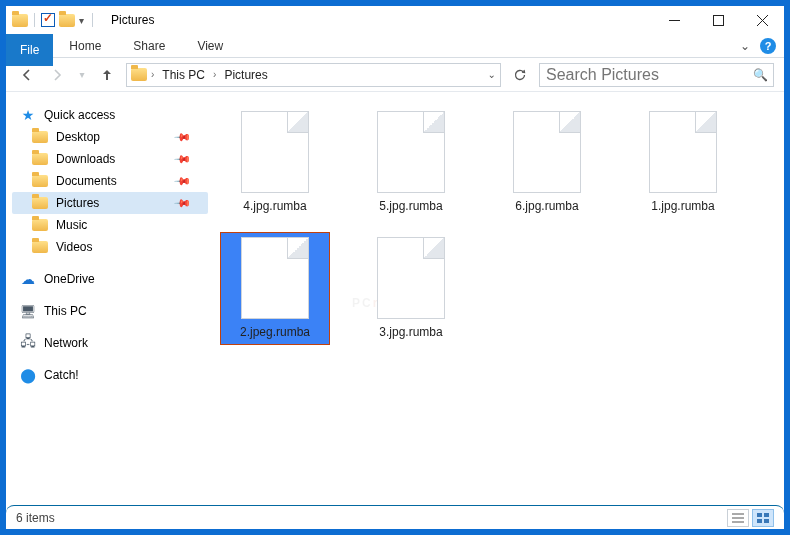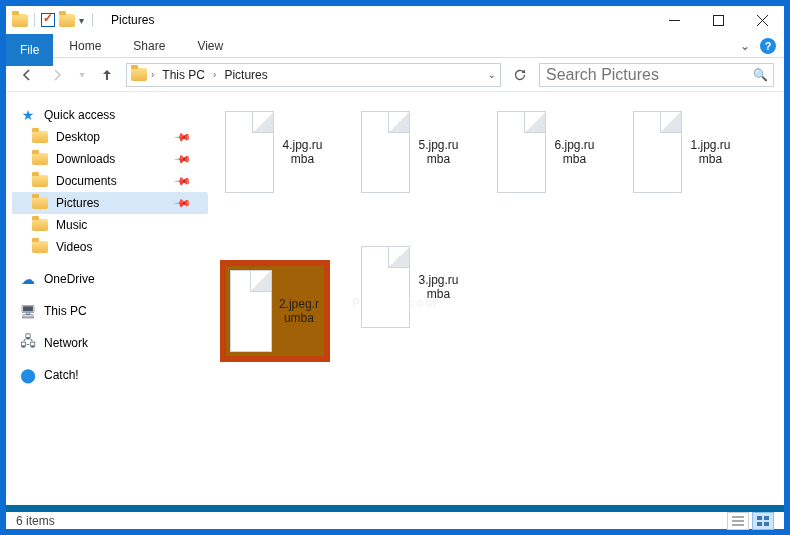--- a/index.html
+++ b/index.html
@@ -41,26 +41,26 @@
 .icon16 { width:16px; height:16px; display:flex; align-items:center; justify-content:center; }
 .star { color:#1f8ce6; font-size:14px; }
 .folder-ic { width:16px; height:12px; background:linear-gradient(#ffe08a,#f0b84a); border-radius:2px; position:relative; }
 .folder-ic:before { content:""; position:absolute; top:-3px; left:0; width:7px; height:4px; background:#f0b84a; border-radius:1px 1px 0 0; }
 .cloud { color:#1a73d1; font-size:14px; }
 .pc { color:#4a5866; font-size:13px; }
 .net { color:#4a5866; font-size:14px; }
 .catch { color:#1f8ce6; font-size:14px; }
 .files { flex:1; padding:14px 6px; overflow:auto; }
 .grid { display:flex; flex-wrap:wrap; gap:14px 26px; align-content:flex-start; }
-.file { width:110px; display:flex; flex-direction:row; align-items:center; gap:6px; padding:4px; border:1px solid transparent; }
-.file.selected { background:#a16207; border:6px solid #c2410c;margin-top:48px; }
+.file { width:110px; display:flex; flex-direction:column; align-items:center; gap:6px; padding:4px; border:1px solid transparent; }
+.file.selected { background:#3b82f6; border:1px solid #c2410c; }
 .file-thumb { width:68px; height:82px; background:#fff; border:1px solid #cfd4da; position:relative; }
 .file-thumb:before { content:""; position:absolute; top:0; right:0; width:20px; height:20px; background:linear-gradient(135deg,#fff 0 50%,#e3e7ec 50%); border-left:1px solid #cfd4da; border-bottom:1px solid #cfd4da; }
 .fname { text-align:center; font-size:12px; color:#222; word-break:break-all; line-height:1.2; }
-.status { height:24px; border-top:7px solid #0369a1; display:flex; align-items:center; padding:0 10px; color:#444; }
+.status { height:24px; border-top:1px solid #0369a1; display:flex; align-items:center; padding:0 10px; color:#444;border-radius:8px; }
 .status .spacer { flex:1; }
 .viewbtn { width:22px; height:18px; border:1px solid #c9d0d7; margin-left:3px; display:flex; align-items:center; justify-content:center; }
 .viewbtn.active { background:#cfe5fb; border-color:#8fc0ea; }
 .watermark { position:absolute; left:50%; top:50%; transform:translate(-50%,-50%); font-size:110px; font-weight:900; color:rgba(0,0,0,0.05); letter-spacing:2px; pointer-events:none; white-space:nowrap; }
 .watermark .r { color:rgba(200,60,20,0.07); }
 </style>
 </head>
 <body>
 
 <div class="frame">

